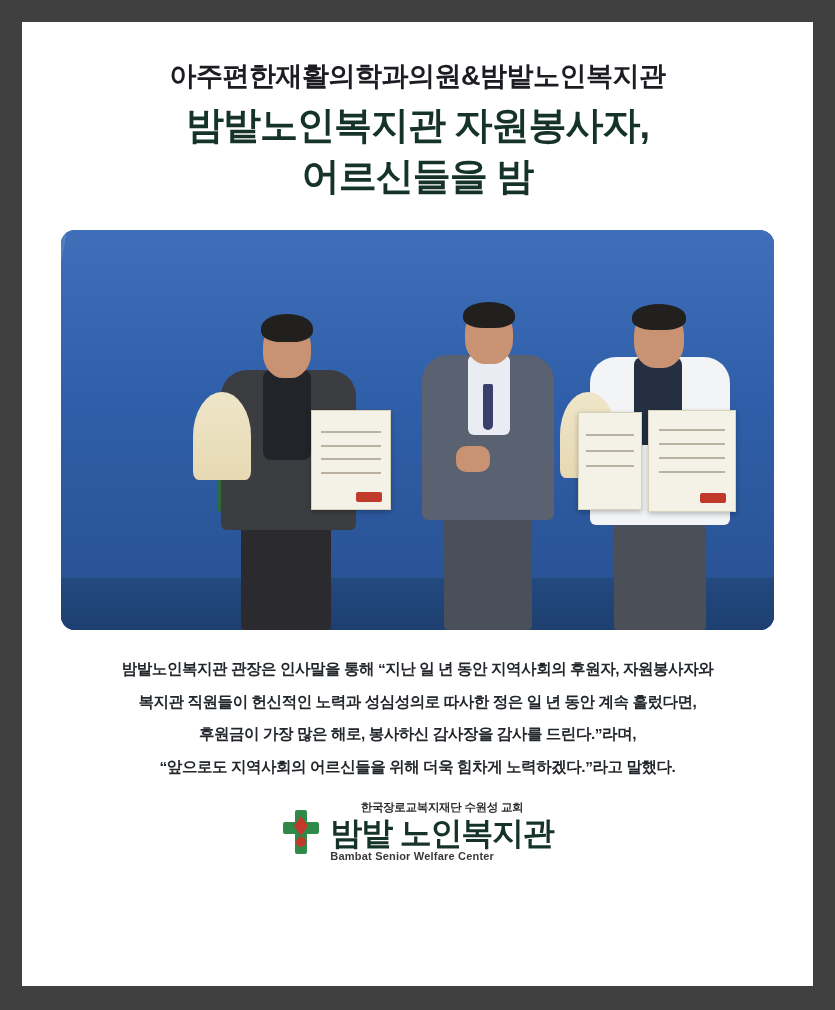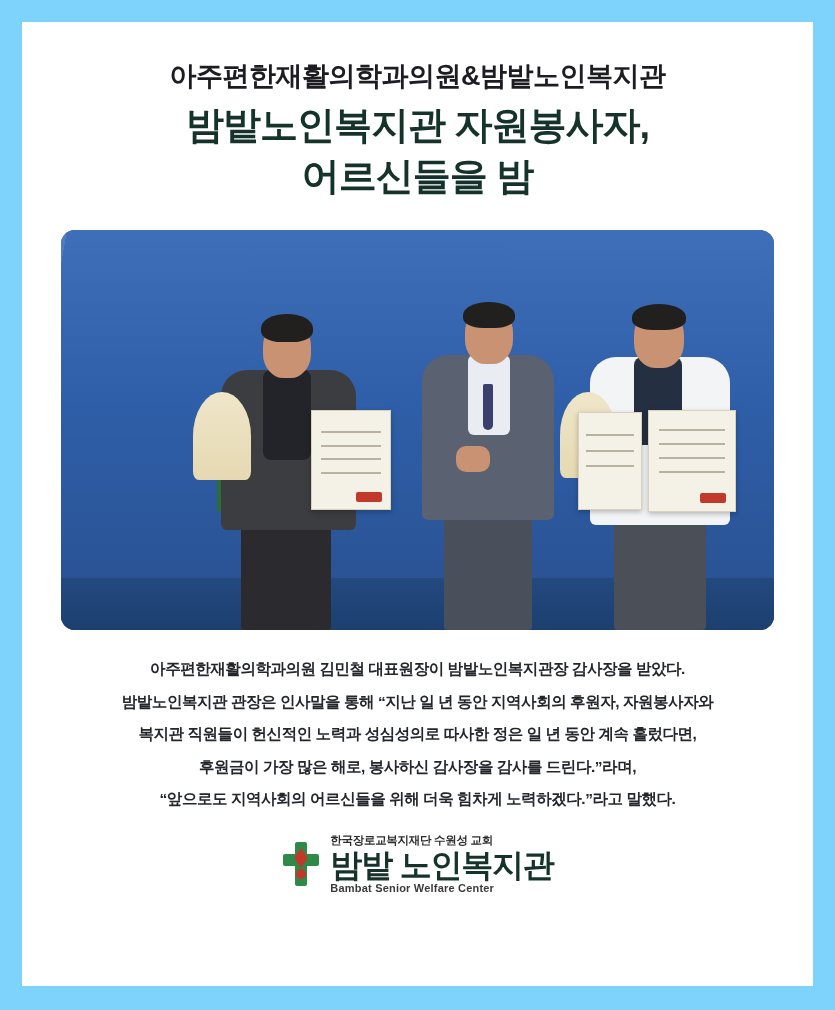--- a/index.html
+++ b/index.html
@@ -10,21 +10,21 @@
     width: 835px;
     height: 1010px;
     background: #1f4a38;
     font-family: "Liberation Sans", sans-serif;
     overflow: hidden;
   }
   .poster {
     position: relative;
     width: 835px;
     height: 1010px;
-    background: #7dd3fc;
+    background: #404040;
     box-sizing: border-box;
     padding: 22px 22px 24px 22px;
   }
   .card {
     position: relative;
     width: 100%;
     height: 100%;
     background: #ffffff;
     box-sizing: border-box;
     display: flex;
@@ -165,20 +165,21 @@
   .logo-text {
     text-align: left;
     line-height: 1;
   }
   .logo-top {
     font-size: 11.5px;
     color: #2b2b2b;
     letter-spacing: -0.3px;
     margin-bottom: 3px;
     font-weight: 600;
+    text-align: center;
   }
   .logo-main {
     font-size: 32px;
     font-weight: 800;
     color: #15332a;
     letter-spacing: -1.2px;
     margin-bottom: 2px;
   }
   .logo-sub {
     font-size: 11px;
@@ -246,21 +247,20 @@
           <div class="line" style="top:18%"></div>
           <div class="line" style="top:32%"></div>
           <div class="line" style="top:46%"></div>
           <div class="line" style="top:60%"></div>
           <div class="seal"></div>
         </div>
       </div>
     </div>
 
     <div class="caption">
-      <p>아주편한재활의학과의원 김민철 대표원장이 밤밭노인복지관장 감사장을 받았다.</p>
       <p>밤밭노인복지관 관장은 인사말을 통해 “지난 일 년 동안 지역사회의 후원자, 자원봉사자와</p>
       <p>복지관 직원들이 헌신적인 노력과 성심성의로 따사한 정은 일 년 동안 계속 흘렀다면,</p>
       <p>후원금이 가장 많은 해로, 봉사하신 감사장을 감사를 드린다.”라며,</p>
       <p>“앞으로도 지역사회의 어르신들을 위해 더욱 힘차게 노력하겠다.”라고 말했다.</p>
     </div>
 
     <div class="logo-block">
       <div class="logo-mark">
         <svg width="40" height="48" viewBox="0 0 40 48" aria-hidden="true">
           <rect x="14" y="2" width="12" height="44" rx="2" fill="#2f8a4a"></rect>

